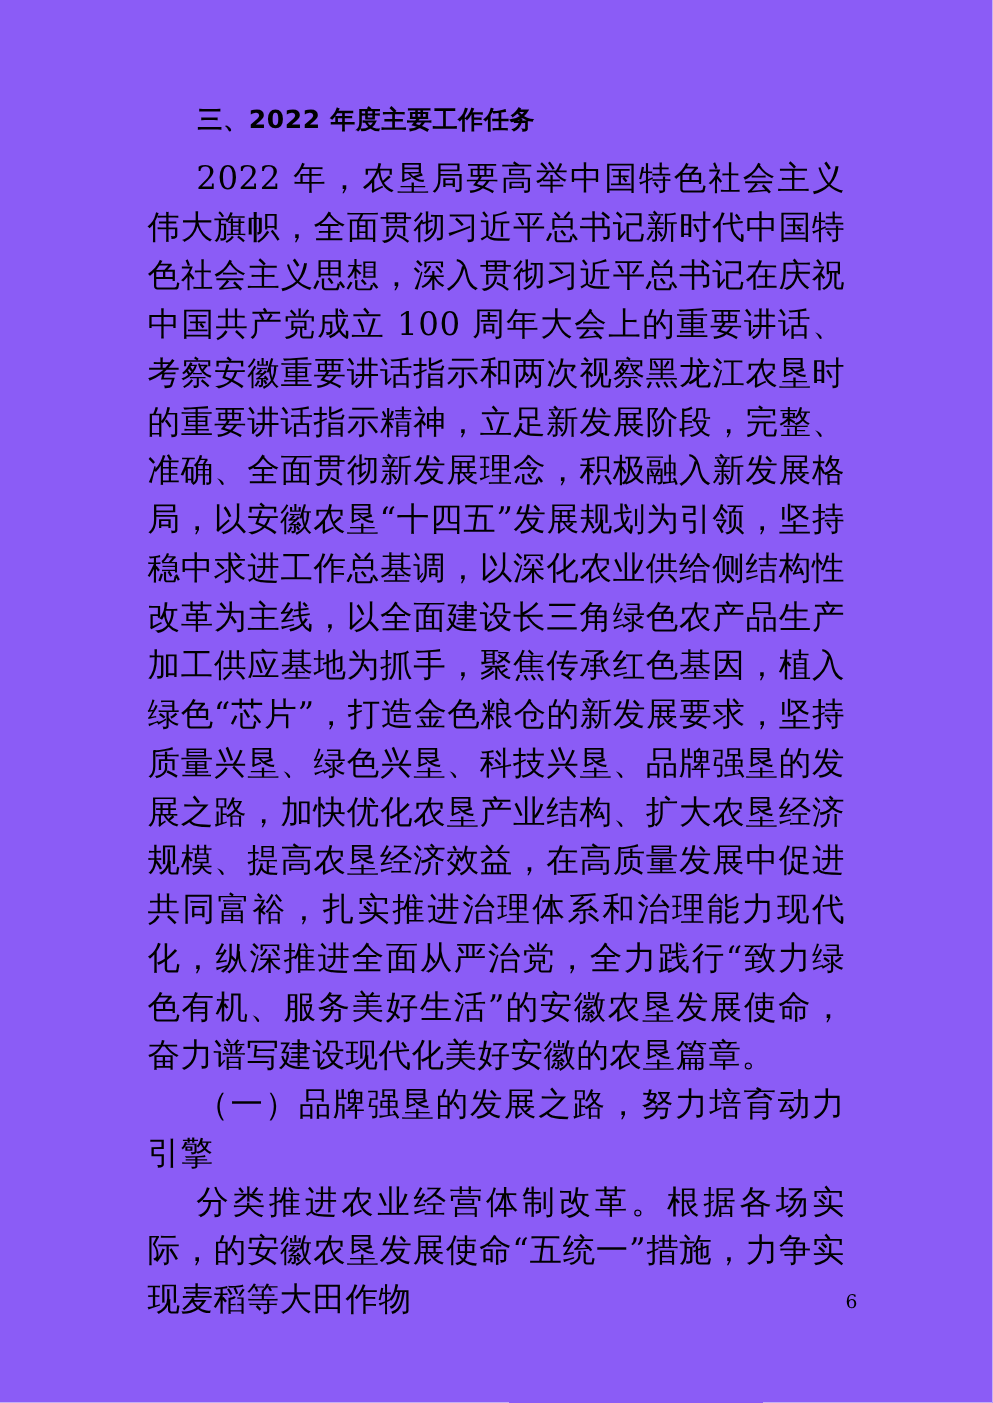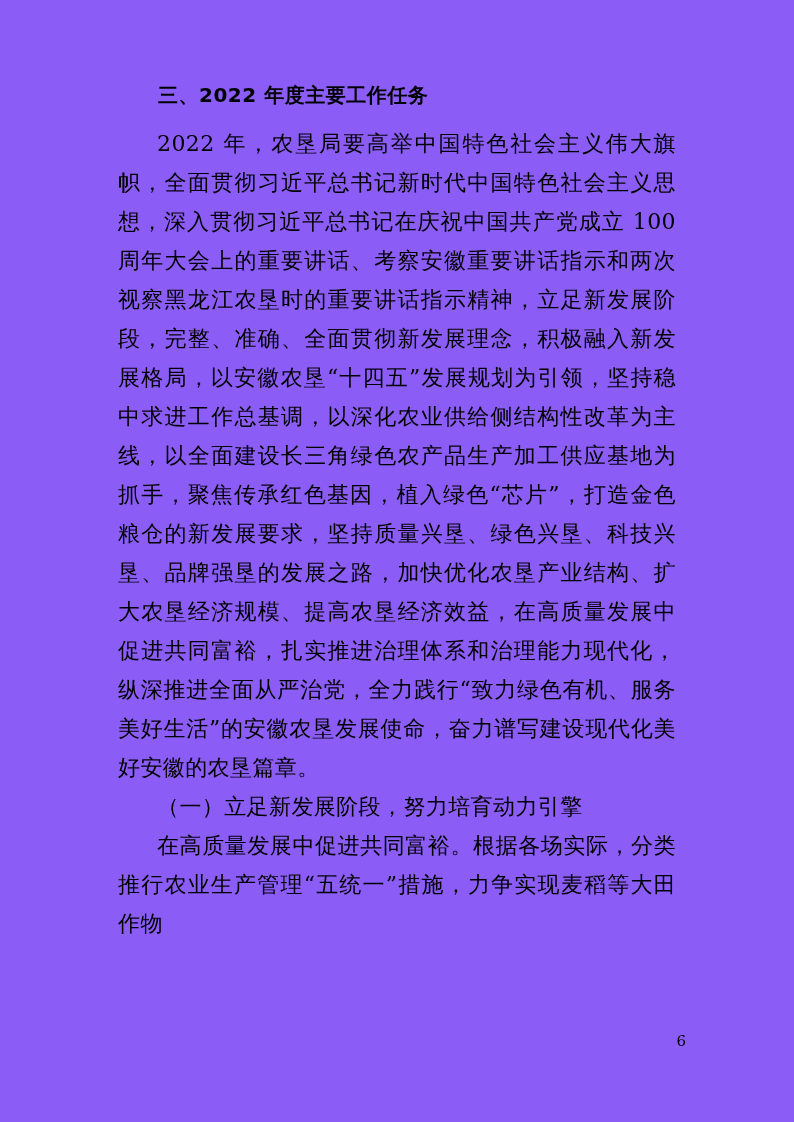--- a/index.html
+++ b/index.html
@@ -27,21 +27,21 @@
   .heading {
     font-family: "DejaVu Sans", "Liberation Sans", sans-serif;
     font-weight: bold;
     font-size: 20px;
     line-height: 34px;
     margin: 0 0 12px 0;
     text-indent: 40px;
     letter-spacing: 0.5px;
   }
   p.body-par {
-    font-size: 22px;
+    font-size: 26px;
     line-height: 39px;
     margin: 0;
     text-align: justify;
     text-justify: inter-ideograph;
     text-indent: 39px;
     letter-spacing: 0.4px;
   }
   p.body-par + p.body-par {
     margin-top: 0px;
   }
@@ -54,17 +54,17 @@
     color: #000;
   }
 </style>
 </head>
 <body>
 
 <div class="page">
   <div class="content">
     <h3 class="heading">三、2022 年度主要工作任务</h3>
     <p class="body-par">2022 年，农垦局要高举中国特色社会主义伟大旗帜，全面贯彻习近平总书记新时代中国特色社会主义思想，深入贯彻习近平总书记在庆祝中国共产党成立 100 周年大会上的重要讲话、考察安徽重要讲话指示和两次视察黑龙江农垦时的重要讲话指示精神，立足新发展阶段，完整、准确、全面贯彻新发展理念，积极融入新发展格局，以安徽农垦“十四五”发展规划为引领，坚持稳中求进工作总基调，以深化农业供给侧结构性改革为主线，以全面建设长三角绿色农产品生产加工供应基地为抓手，聚焦传承红色基因，植入绿色“芯片”，打造金色粮仓的新发展要求，坚持质量兴垦、绿色兴垦、科技兴垦、品牌强垦的发展之路，加快优化农垦产业结构、扩大农垦经济规模、提高农垦经济效益，在高质量发展中促进共同富裕，扎实推进治理体系和治理能力现代化，纵深推进全面从严治党，全力践行“致力绿色有机、服务美好生活”的安徽农垦发展使命，奋力谱写建设现代化美好安徽的农垦篇章。</p>
-    <p class="body-par">（一）立足新发展阶段，努力培育动力引擎</p>
-    <p class="body-par">在高质量发展中促进共同富裕。根据各场实际，分类推行农业生产管理“五统一”措施，力争实现麦稻等大田作物</p>
+    <p class="body-par">（一）品牌强垦的发展之路，努力培育动力引擎</p>
+    <p class="body-par">分类推进农业经营体制改革。根据各场实际，的安徽农垦发展使命“五统一”措施，力争实现麦稻等大田作物</p>
   </div>
   <div class="page-number">6</div>
 </div>
 
 </body></html>

